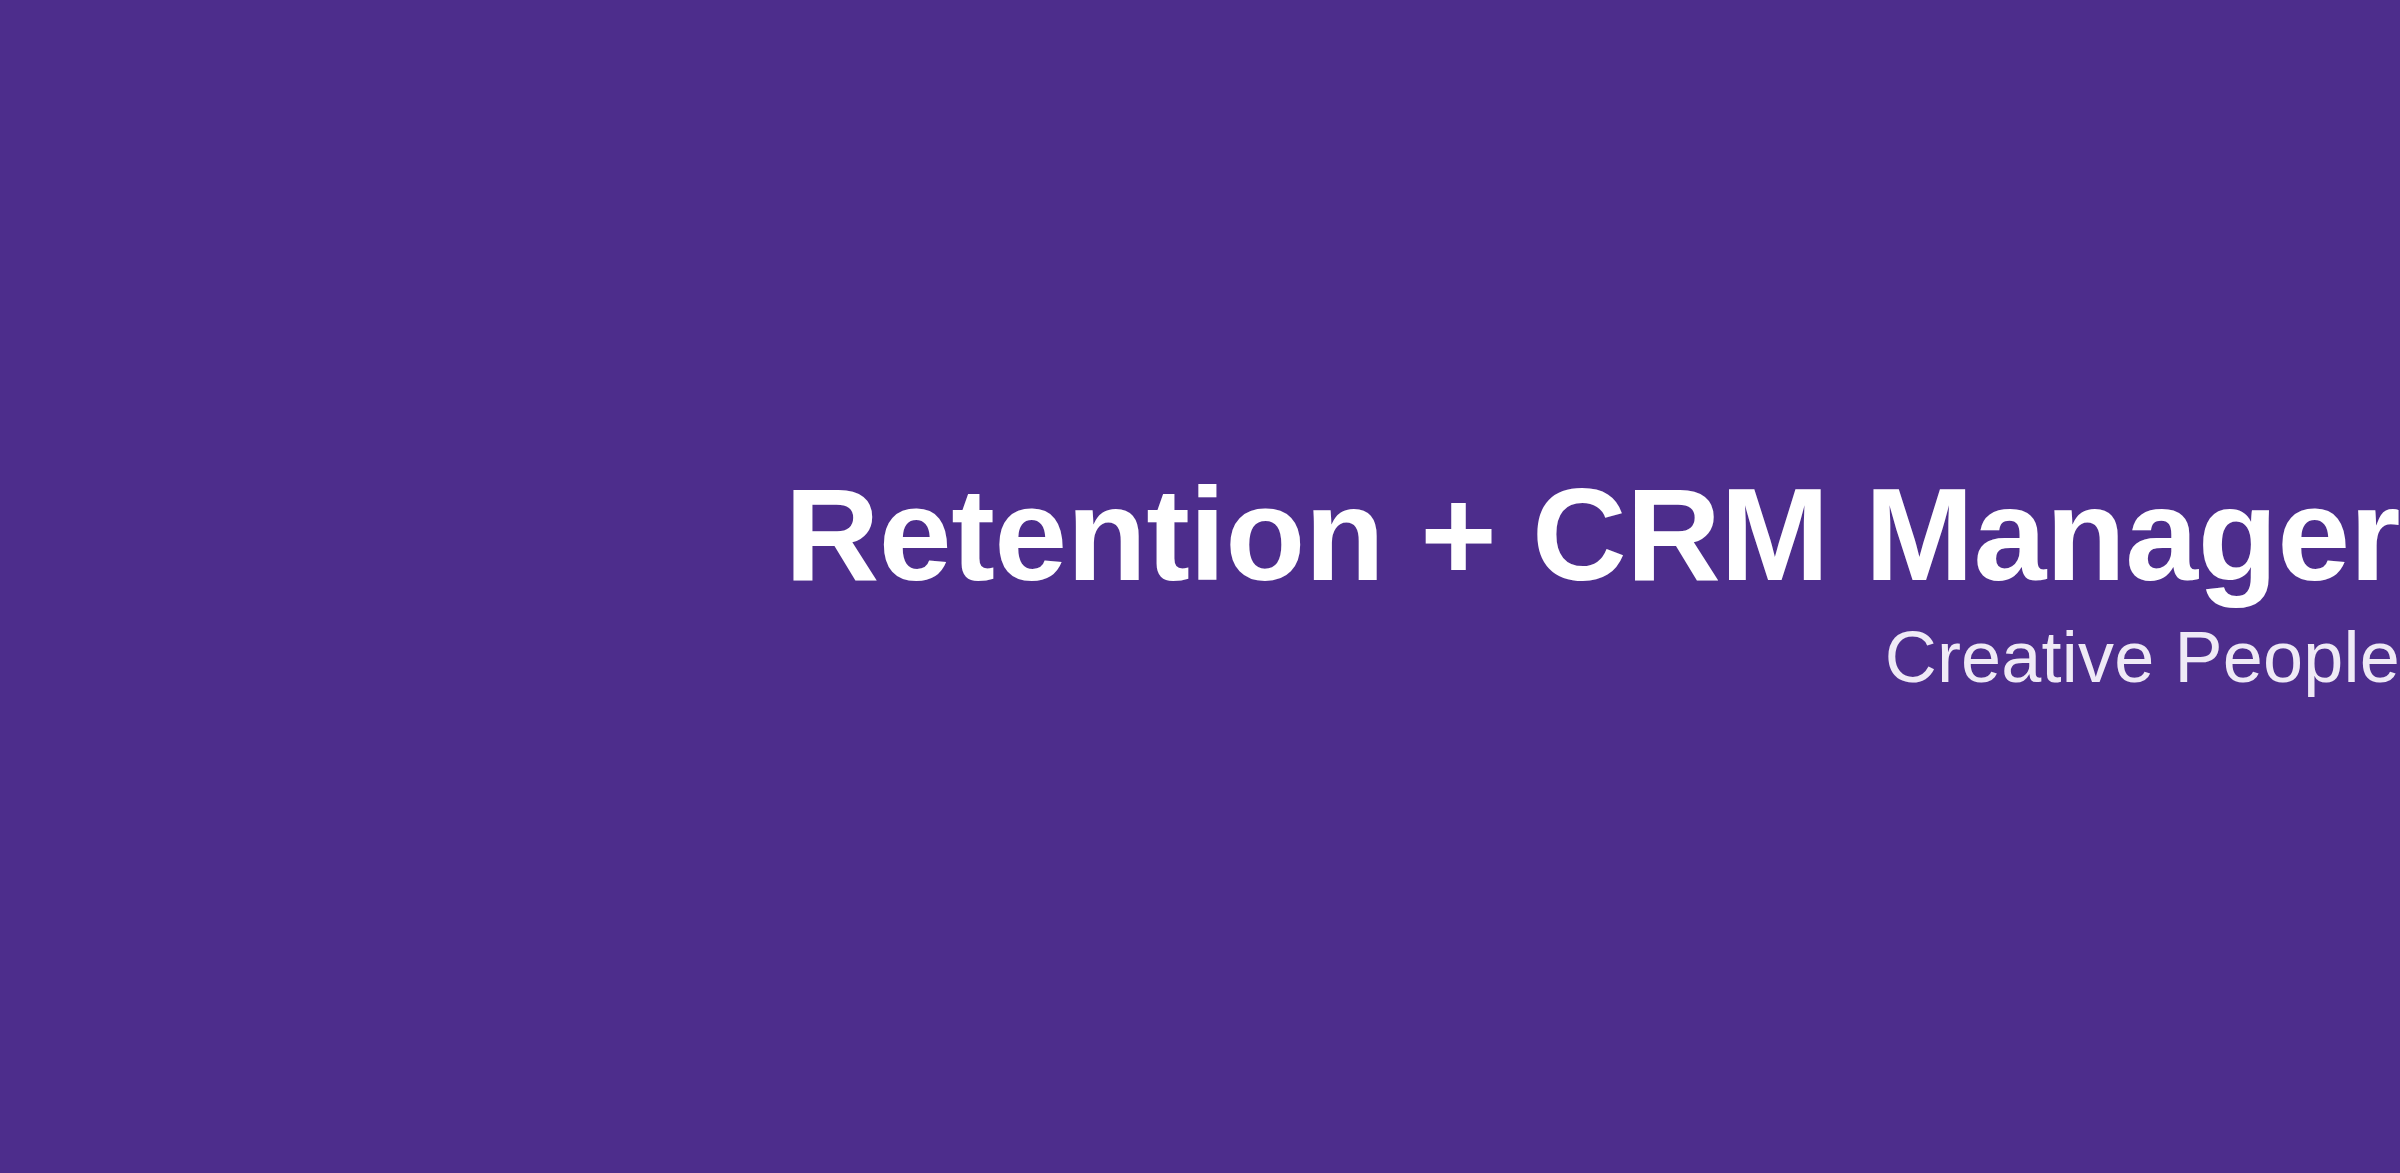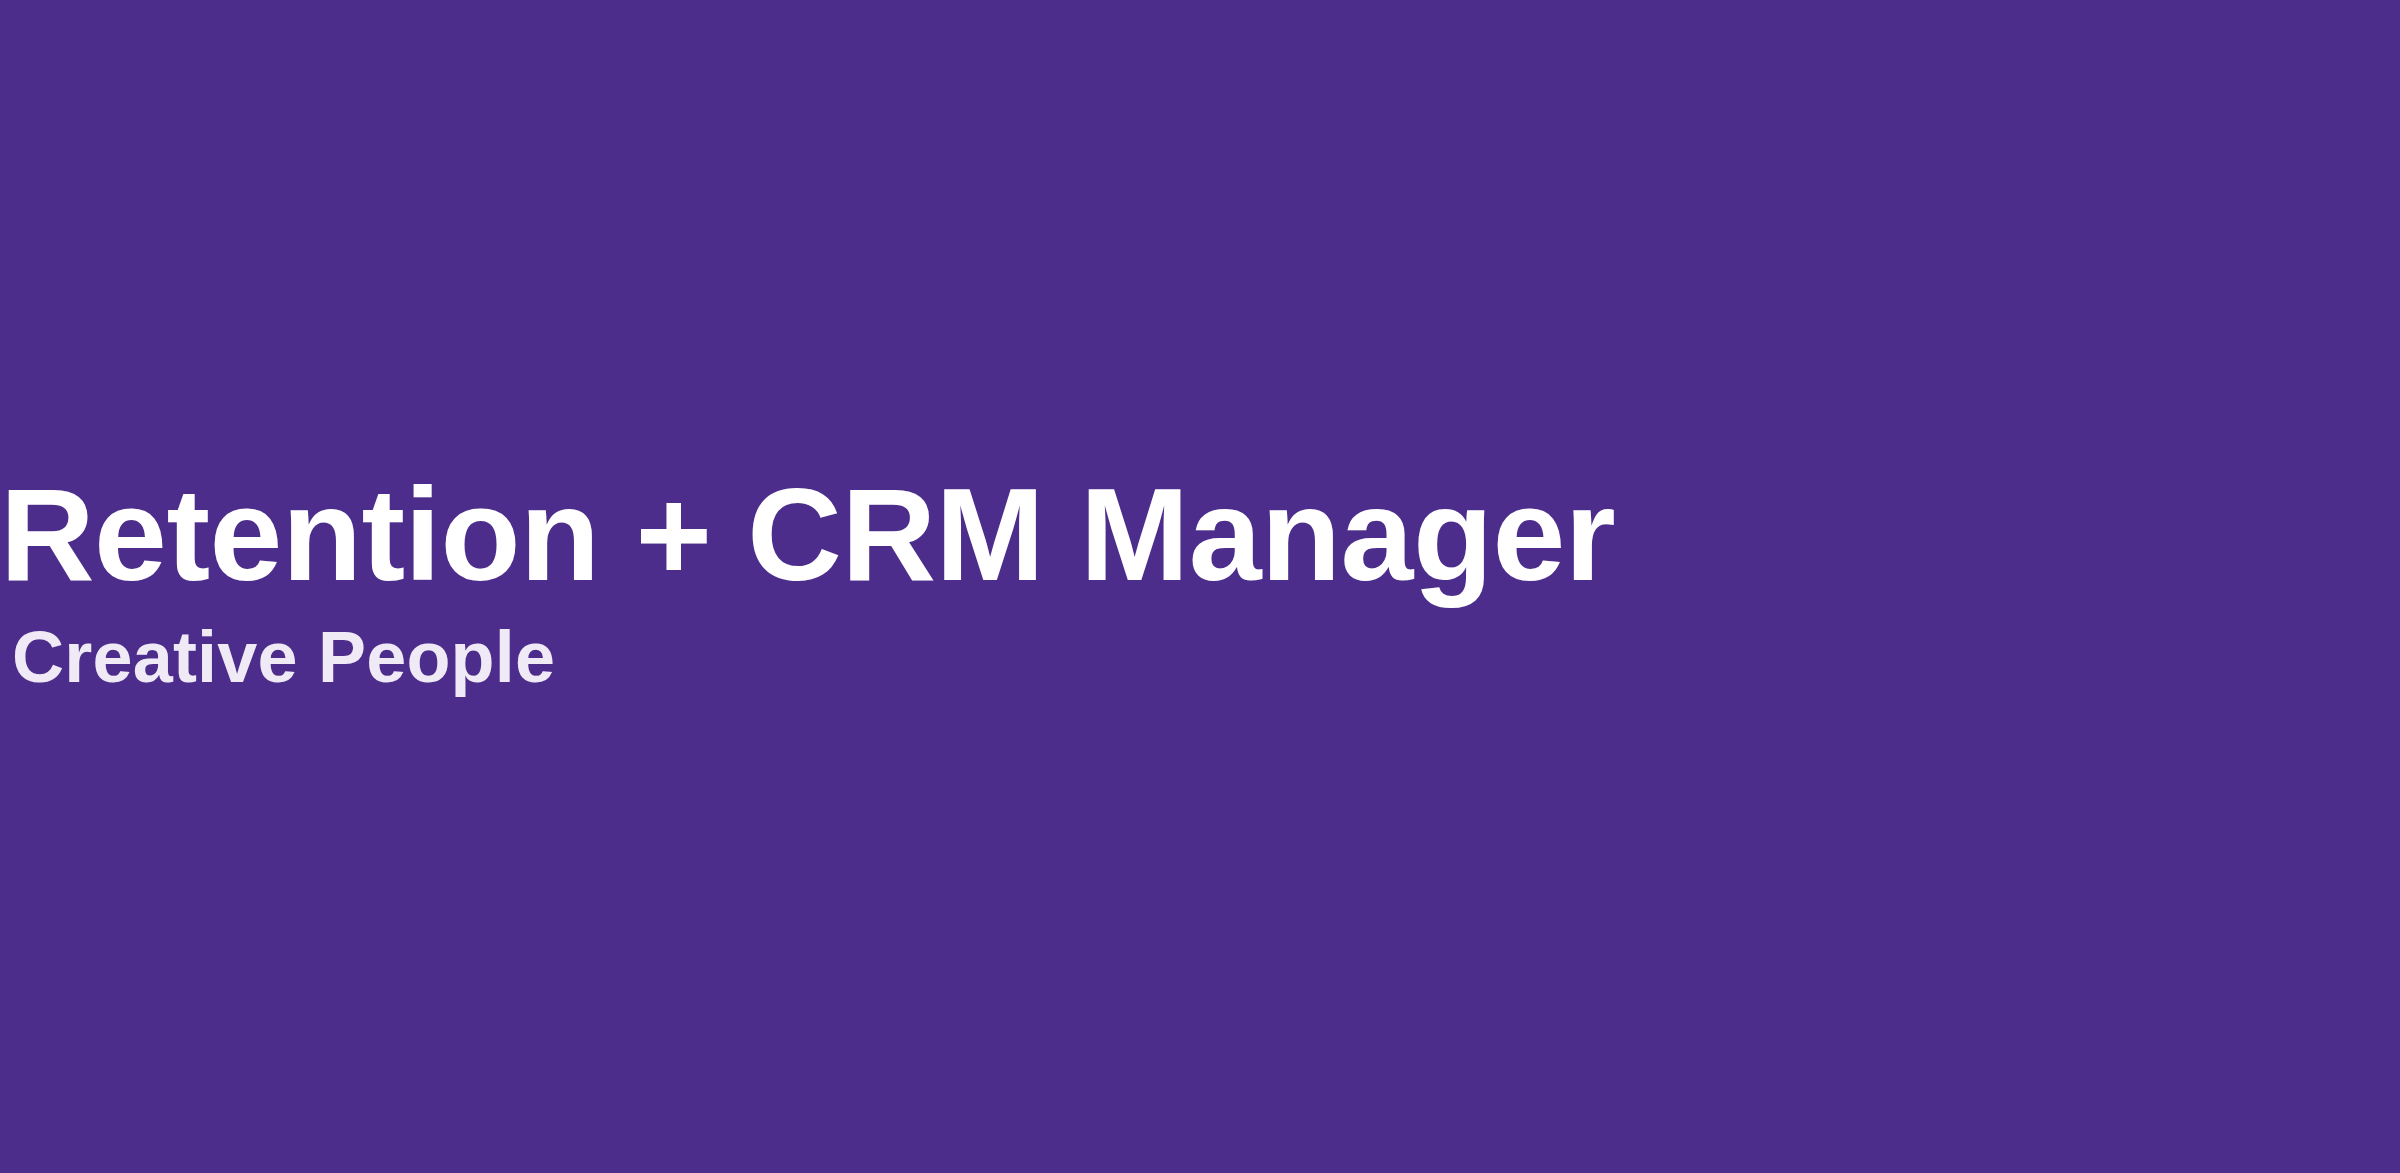--- a/index.html
+++ b/index.html
@@ -33,44 +33,44 @@
   }
 
   
   .hero-block {
     position: absolute;
     left: 0;
     right: 0;
     top: 488px;
     display: flex;
     flex-direction: column;
-    align-items: flex-start;
+    align-items: flex-end;
     justify-content: flex-start;
   }
 
   .job-title {
     display: block;
     margin: 0;
     padding: 0;
     font-size: 131px;
     line-height: 0.72;
     font-weight: 700;
     letter-spacing: -0.5px;
     color: #ffffff;
     white-space: nowrap;
   }
 
   .company-name {
     display: block;
-    margin: 12px;
+    margin: 0;
     padding: 0;
     margin-top: 49px;
     font-size: 72px;
     line-height: 0.74;
-    font-weight: 700;
+    font-weight: 400;
     letter-spacing: 0.2px;
     color: #efeaf6;
     white-space: nowrap;
   }
 </style>
 </head>
 <body>
 
 <div class="splash-card">
 

